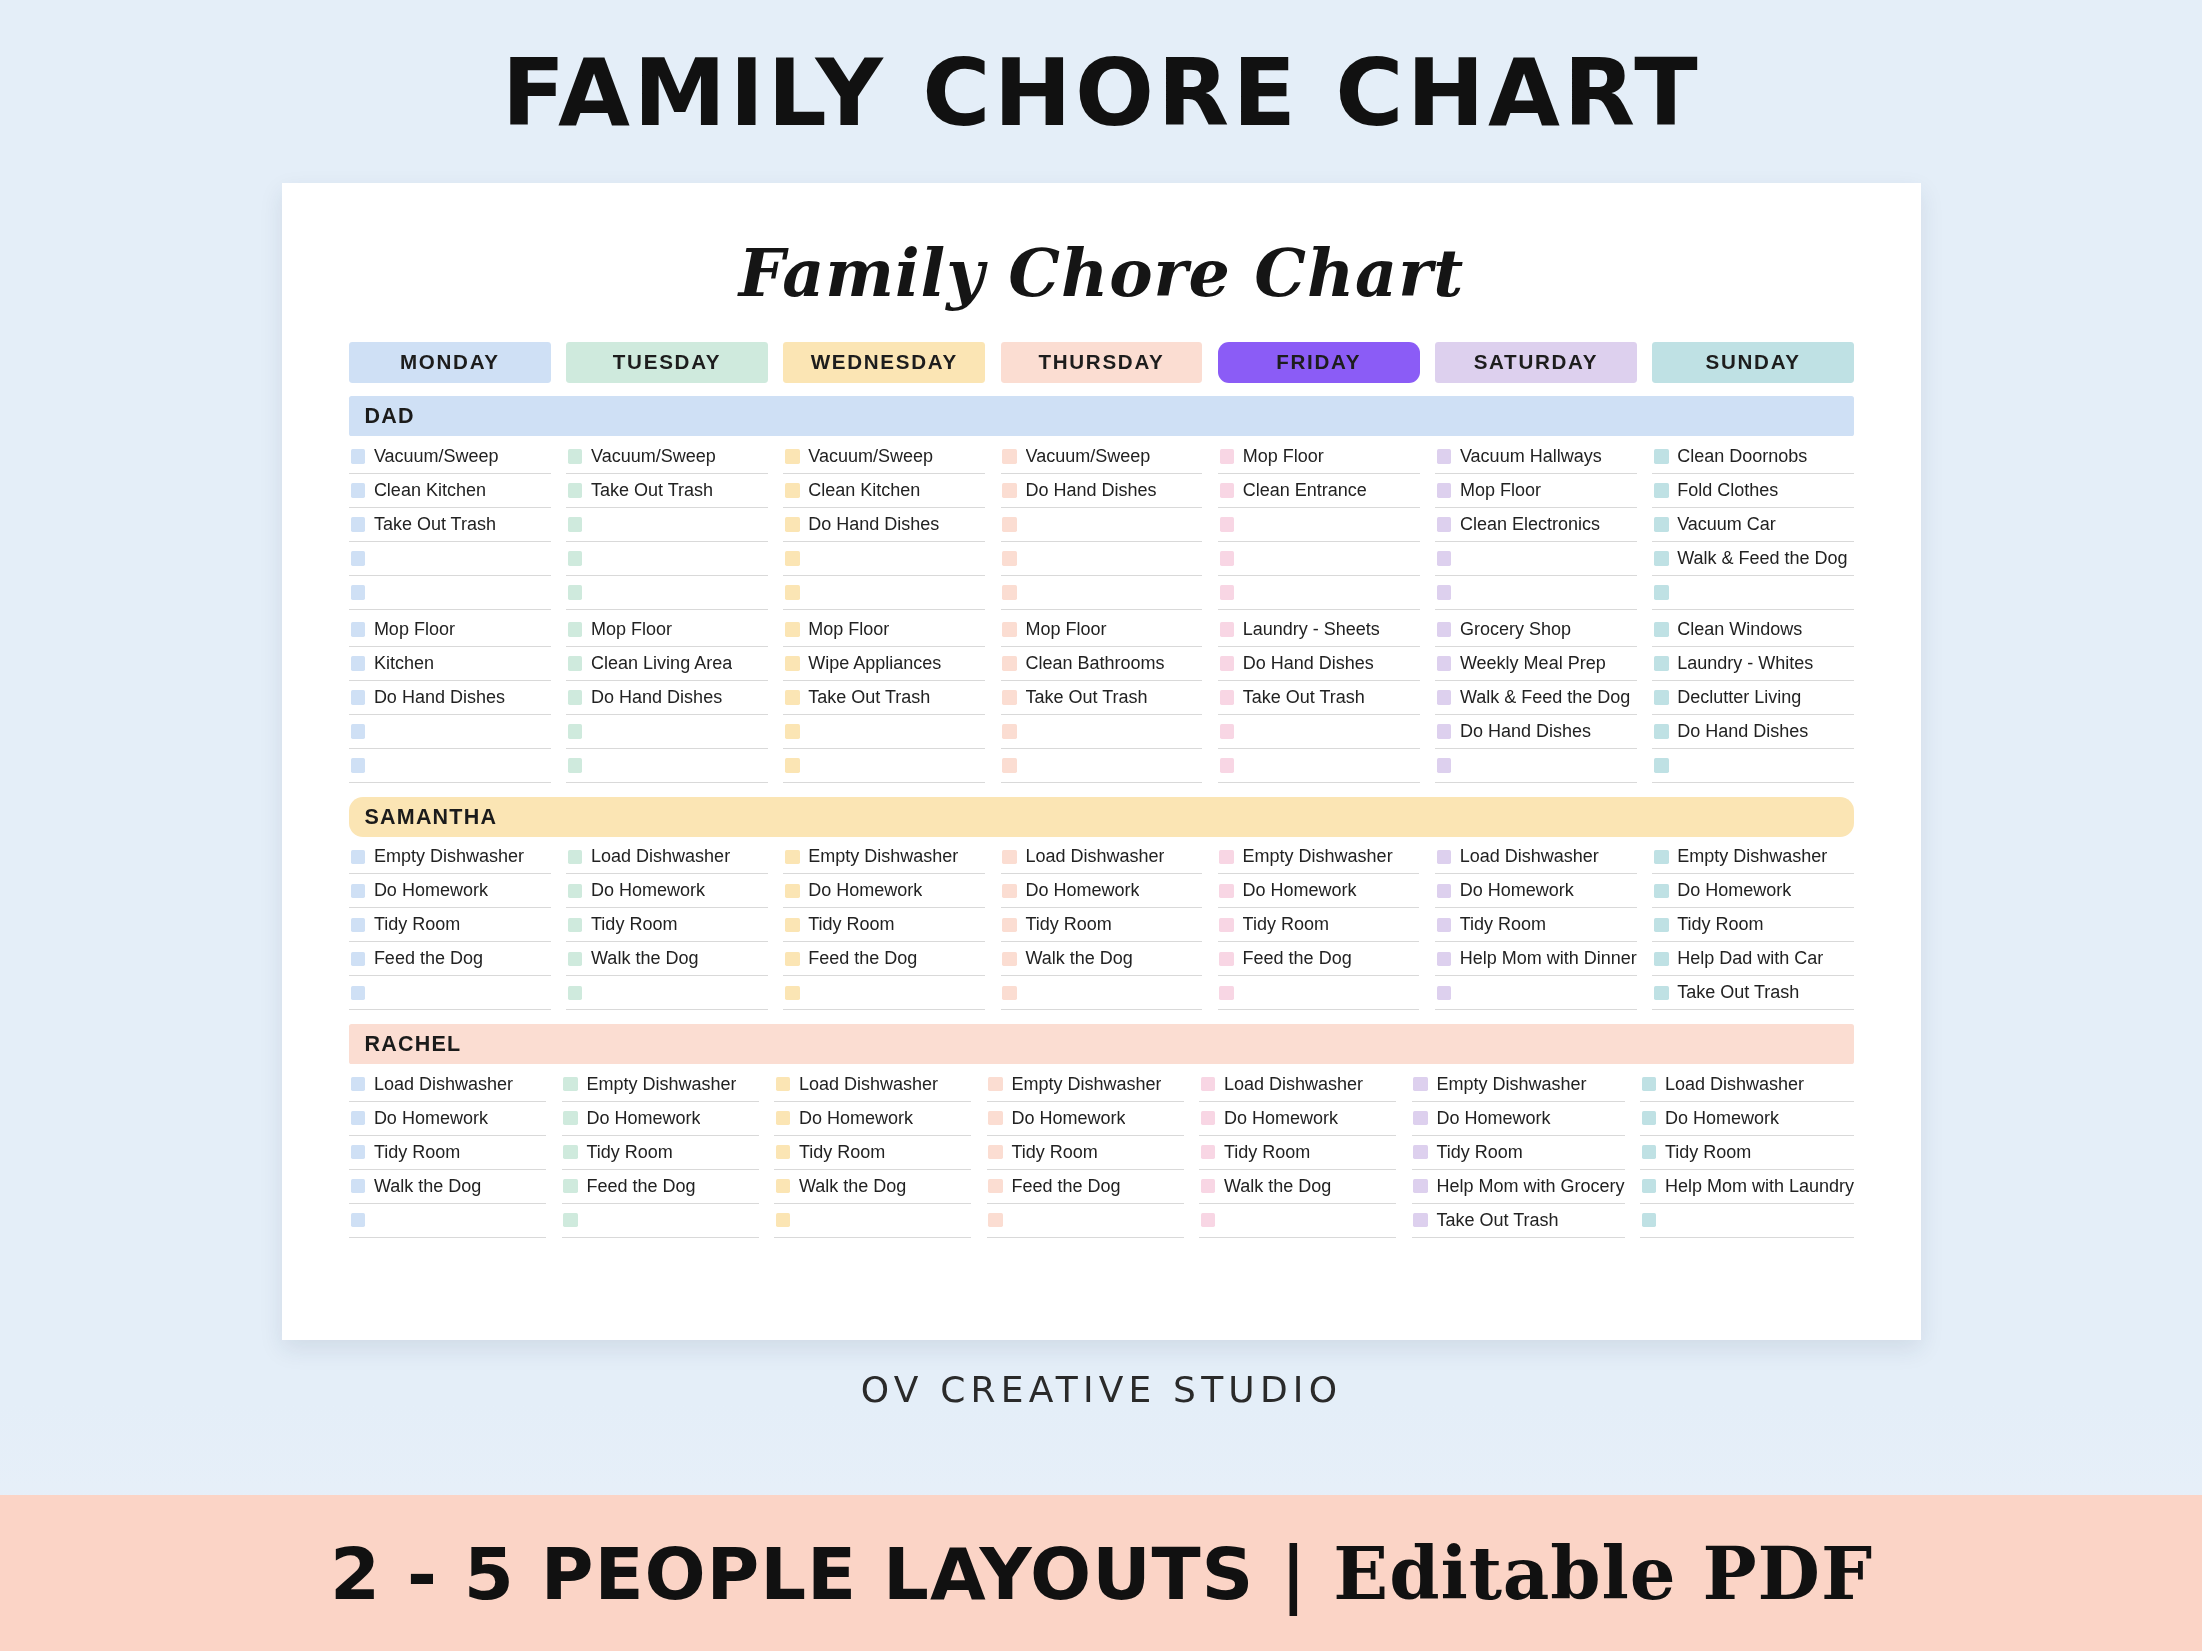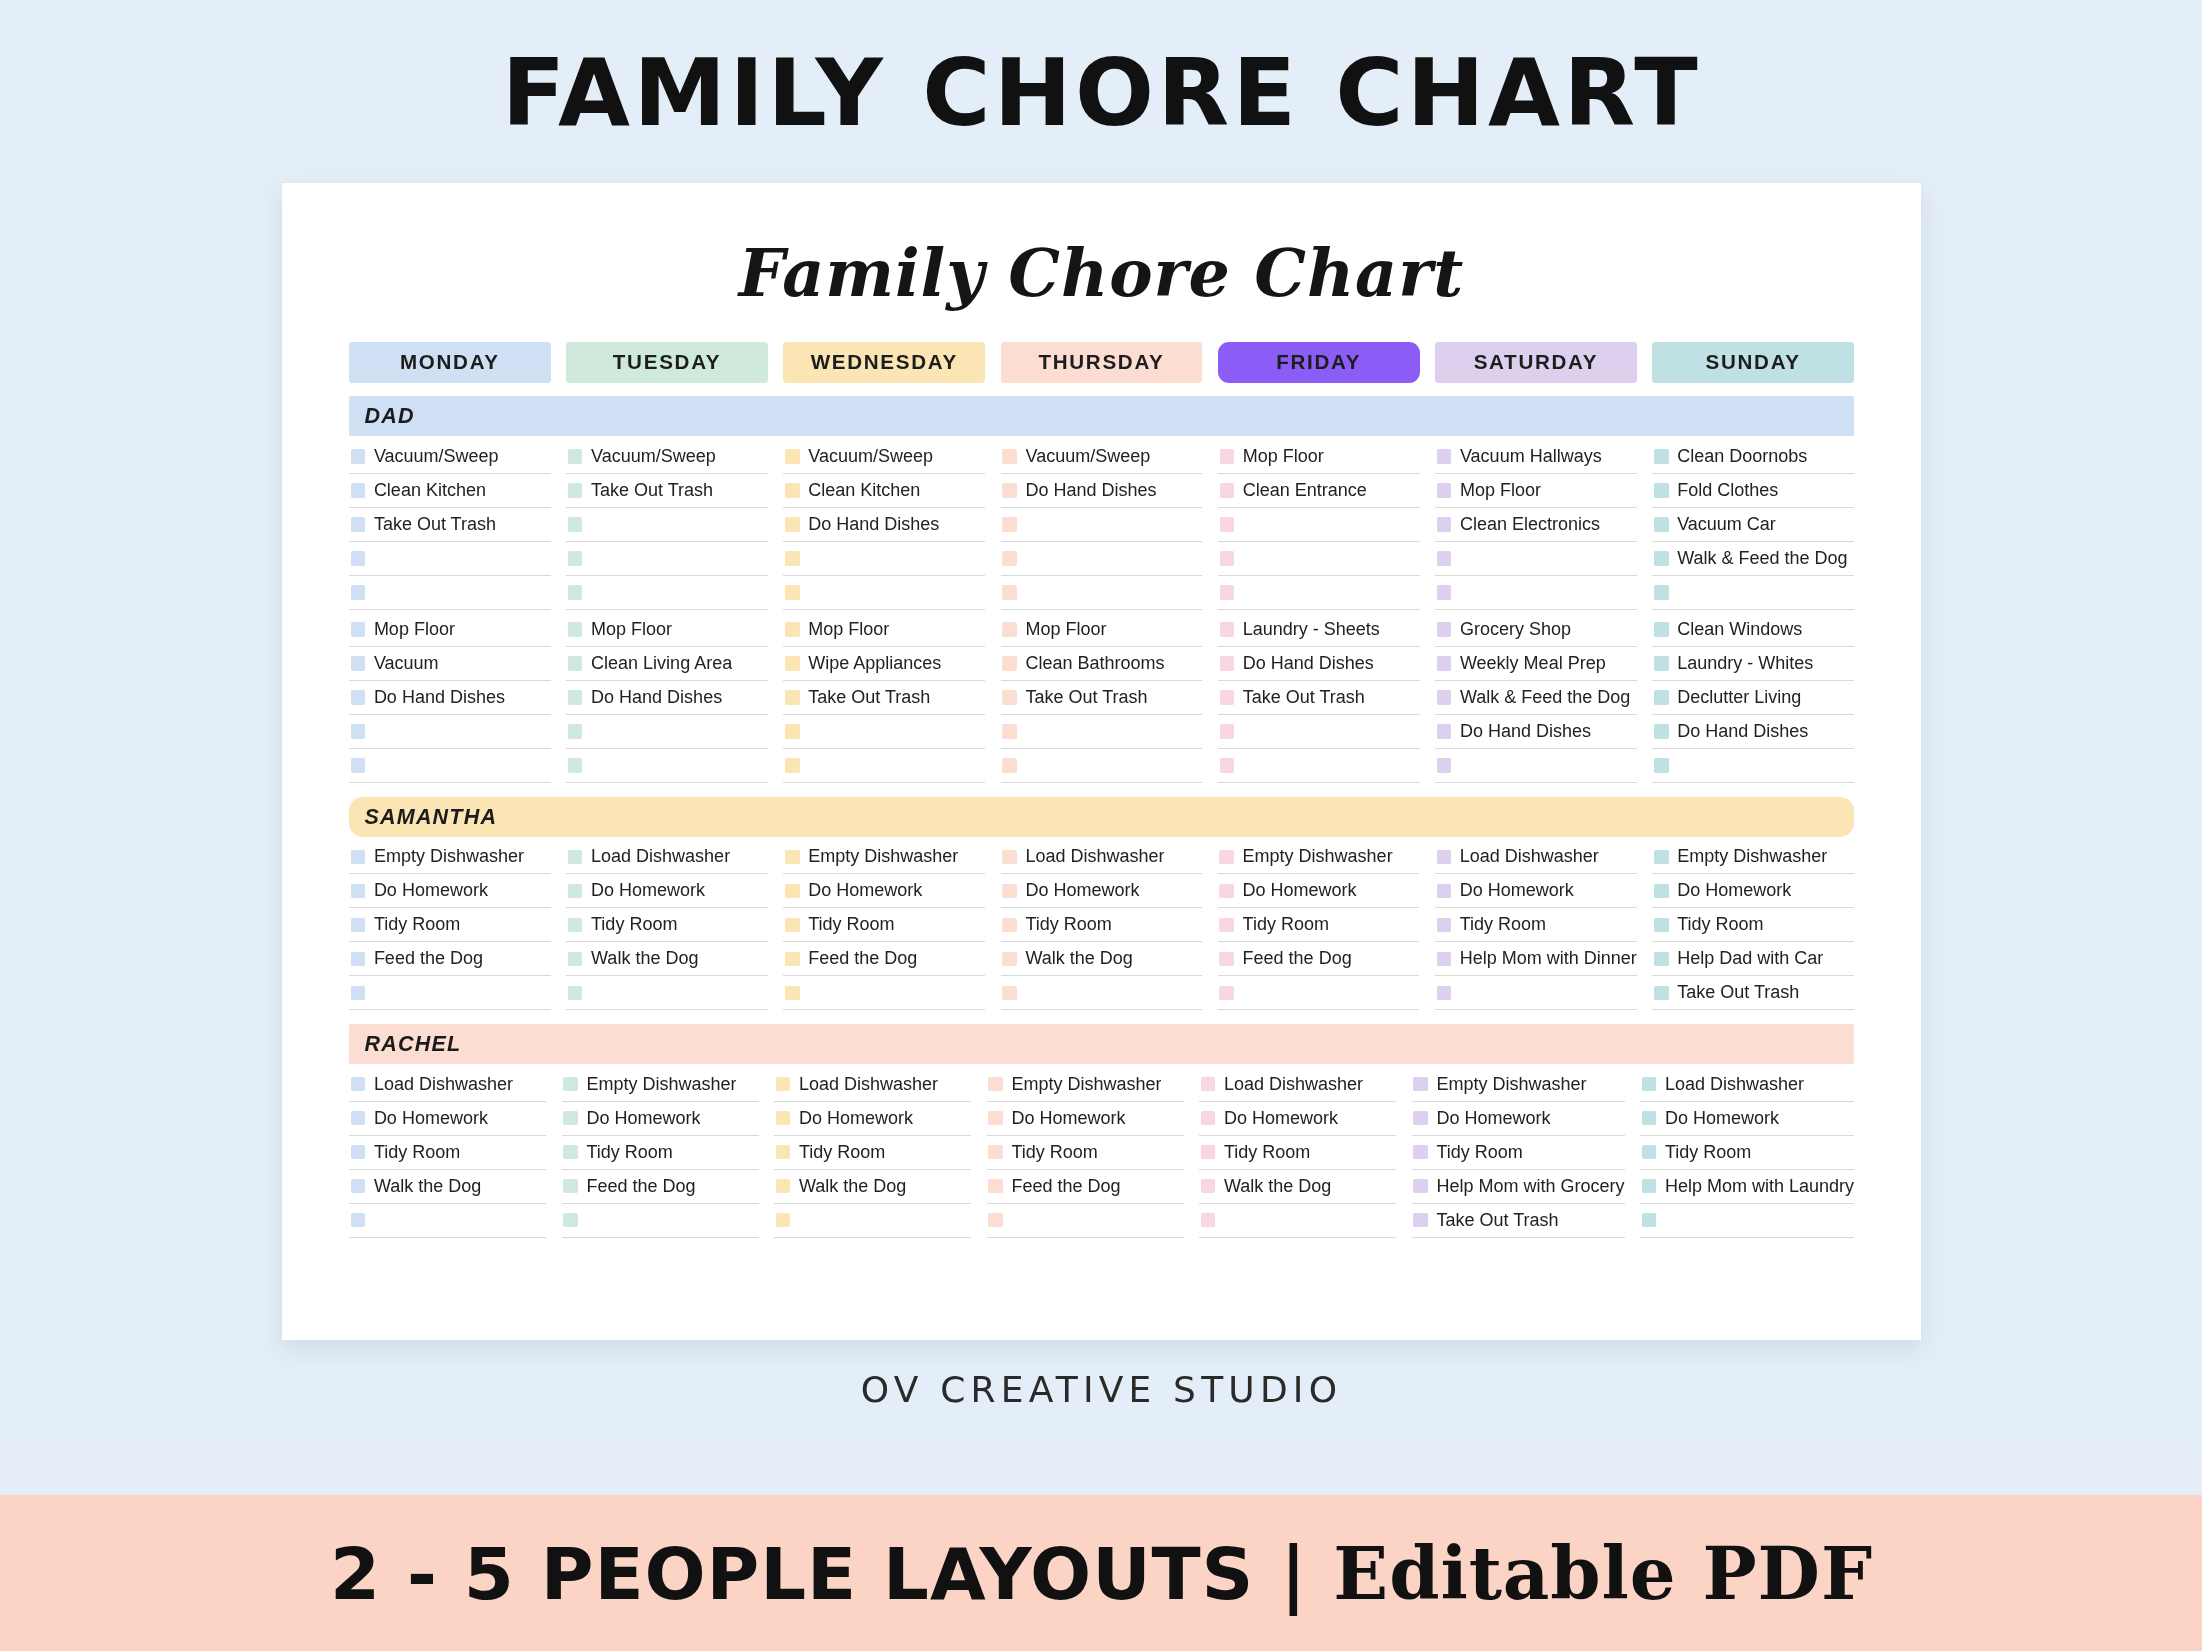--- a/index.html
+++ b/index.html
@@ -78,21 +78,20 @@
     height: 40px;
     border-radius: 2.6px;
     display: flex;
     align-items: center;
     padding-left: 15.5px;
     font-size: 21.5px;
     font-weight: 700;
     letter-spacing: 1.2px;
     color: #1b1b1b;
     width: 100%;
-    font-style: italic;
   }
 
   .rows {
     display: grid;
     grid-template-columns: repeat(7, 1fr);
     column-gap: 15.5px;
     width: 100%;
     margin-top: 3.4px;
   }
   .col { display: flex; flex-direction: column; }
@@ -325,21 +324,21 @@
           </div>
         </div>
         <div class="rows">
           <div class="col">
             <div class="task">
               <span class="chk" style="background: rgb(207, 224, 245);"></span>
               <span class="task-label">Mop Floor</span>
             </div>
             <div class="task">
               <span class="chk" style="background: rgb(207, 224, 245);"></span>
-              <span class="task-label">Vacuum</span>
+              <span class="task-label">Kitchen</span>
             </div>
             <div class="task">
               <span class="chk" style="background: rgb(207, 224, 245);"></span>
               <span class="task-label">Do Hand Dishes</span>
             </div>
             <div class="task">
               <span class="chk" style="background: rgb(207, 224, 245);"></span>
               <span class="task-label"></span>
             </div>
             <div class="task">

